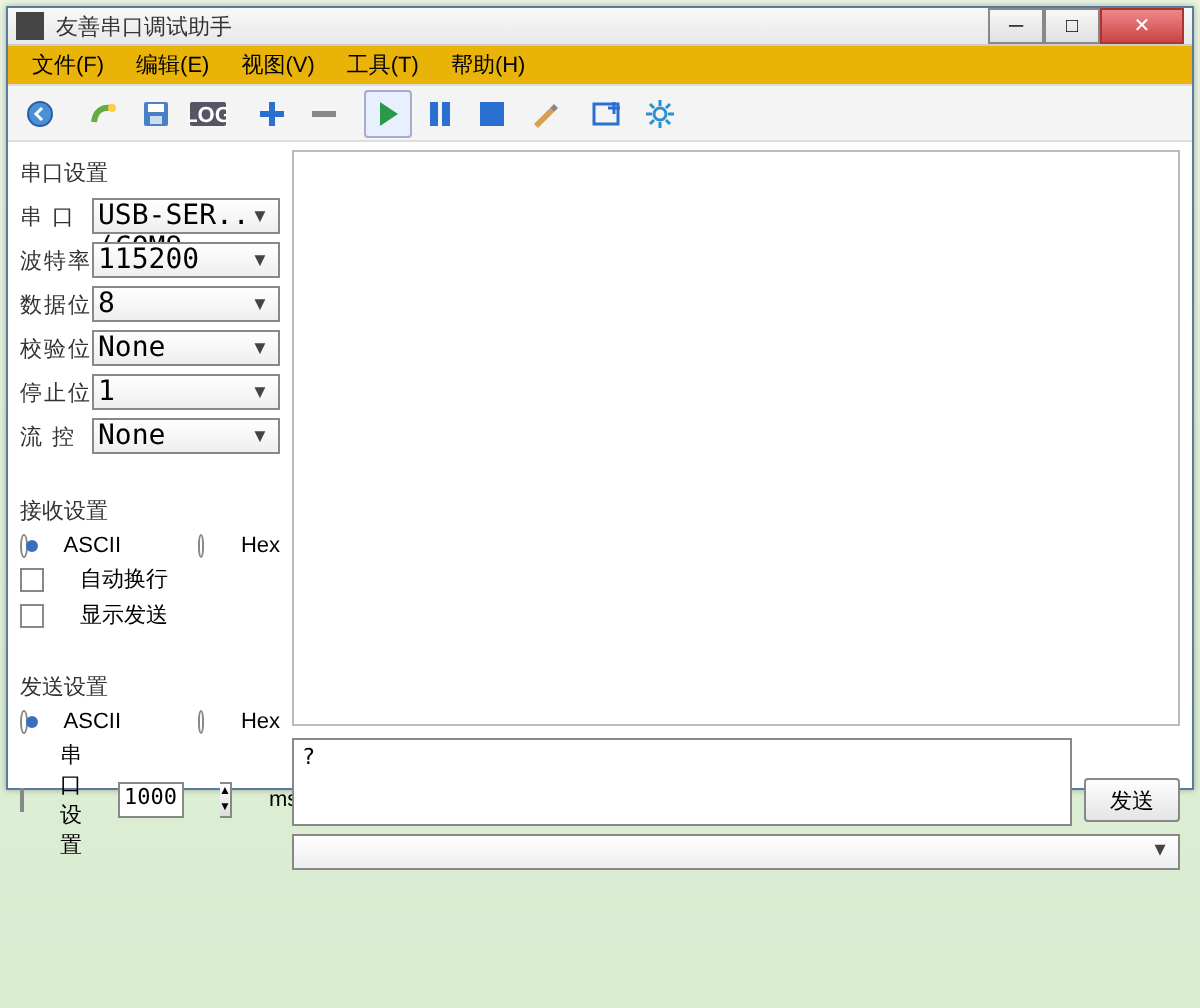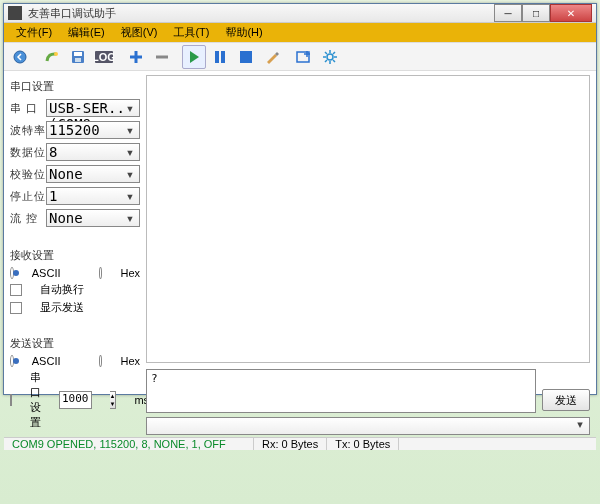--- a/index.html
+++ b/index.html
@@ -226,19 +226,14 @@
       <div class="tx-row">
         <div class="tx-area">?</div>
         <button class="send-btn">发送</button>
       </div>
       <div class="combo-row">
           <div class="combo"></div>
         </div>
     </div>
   </div>
 
-  <div class="statusbar">
-    <div class="status-cell green">COM9 OPENED, 115200, 8, NONE, 1, OFF</div>
-    <div class="status-cell">Rx: 0 Bytes</div>
-    <div class="status-cell">Tx: 0 Bytes</div>
-  </div>
 
 </div>
 
 </body></html>

